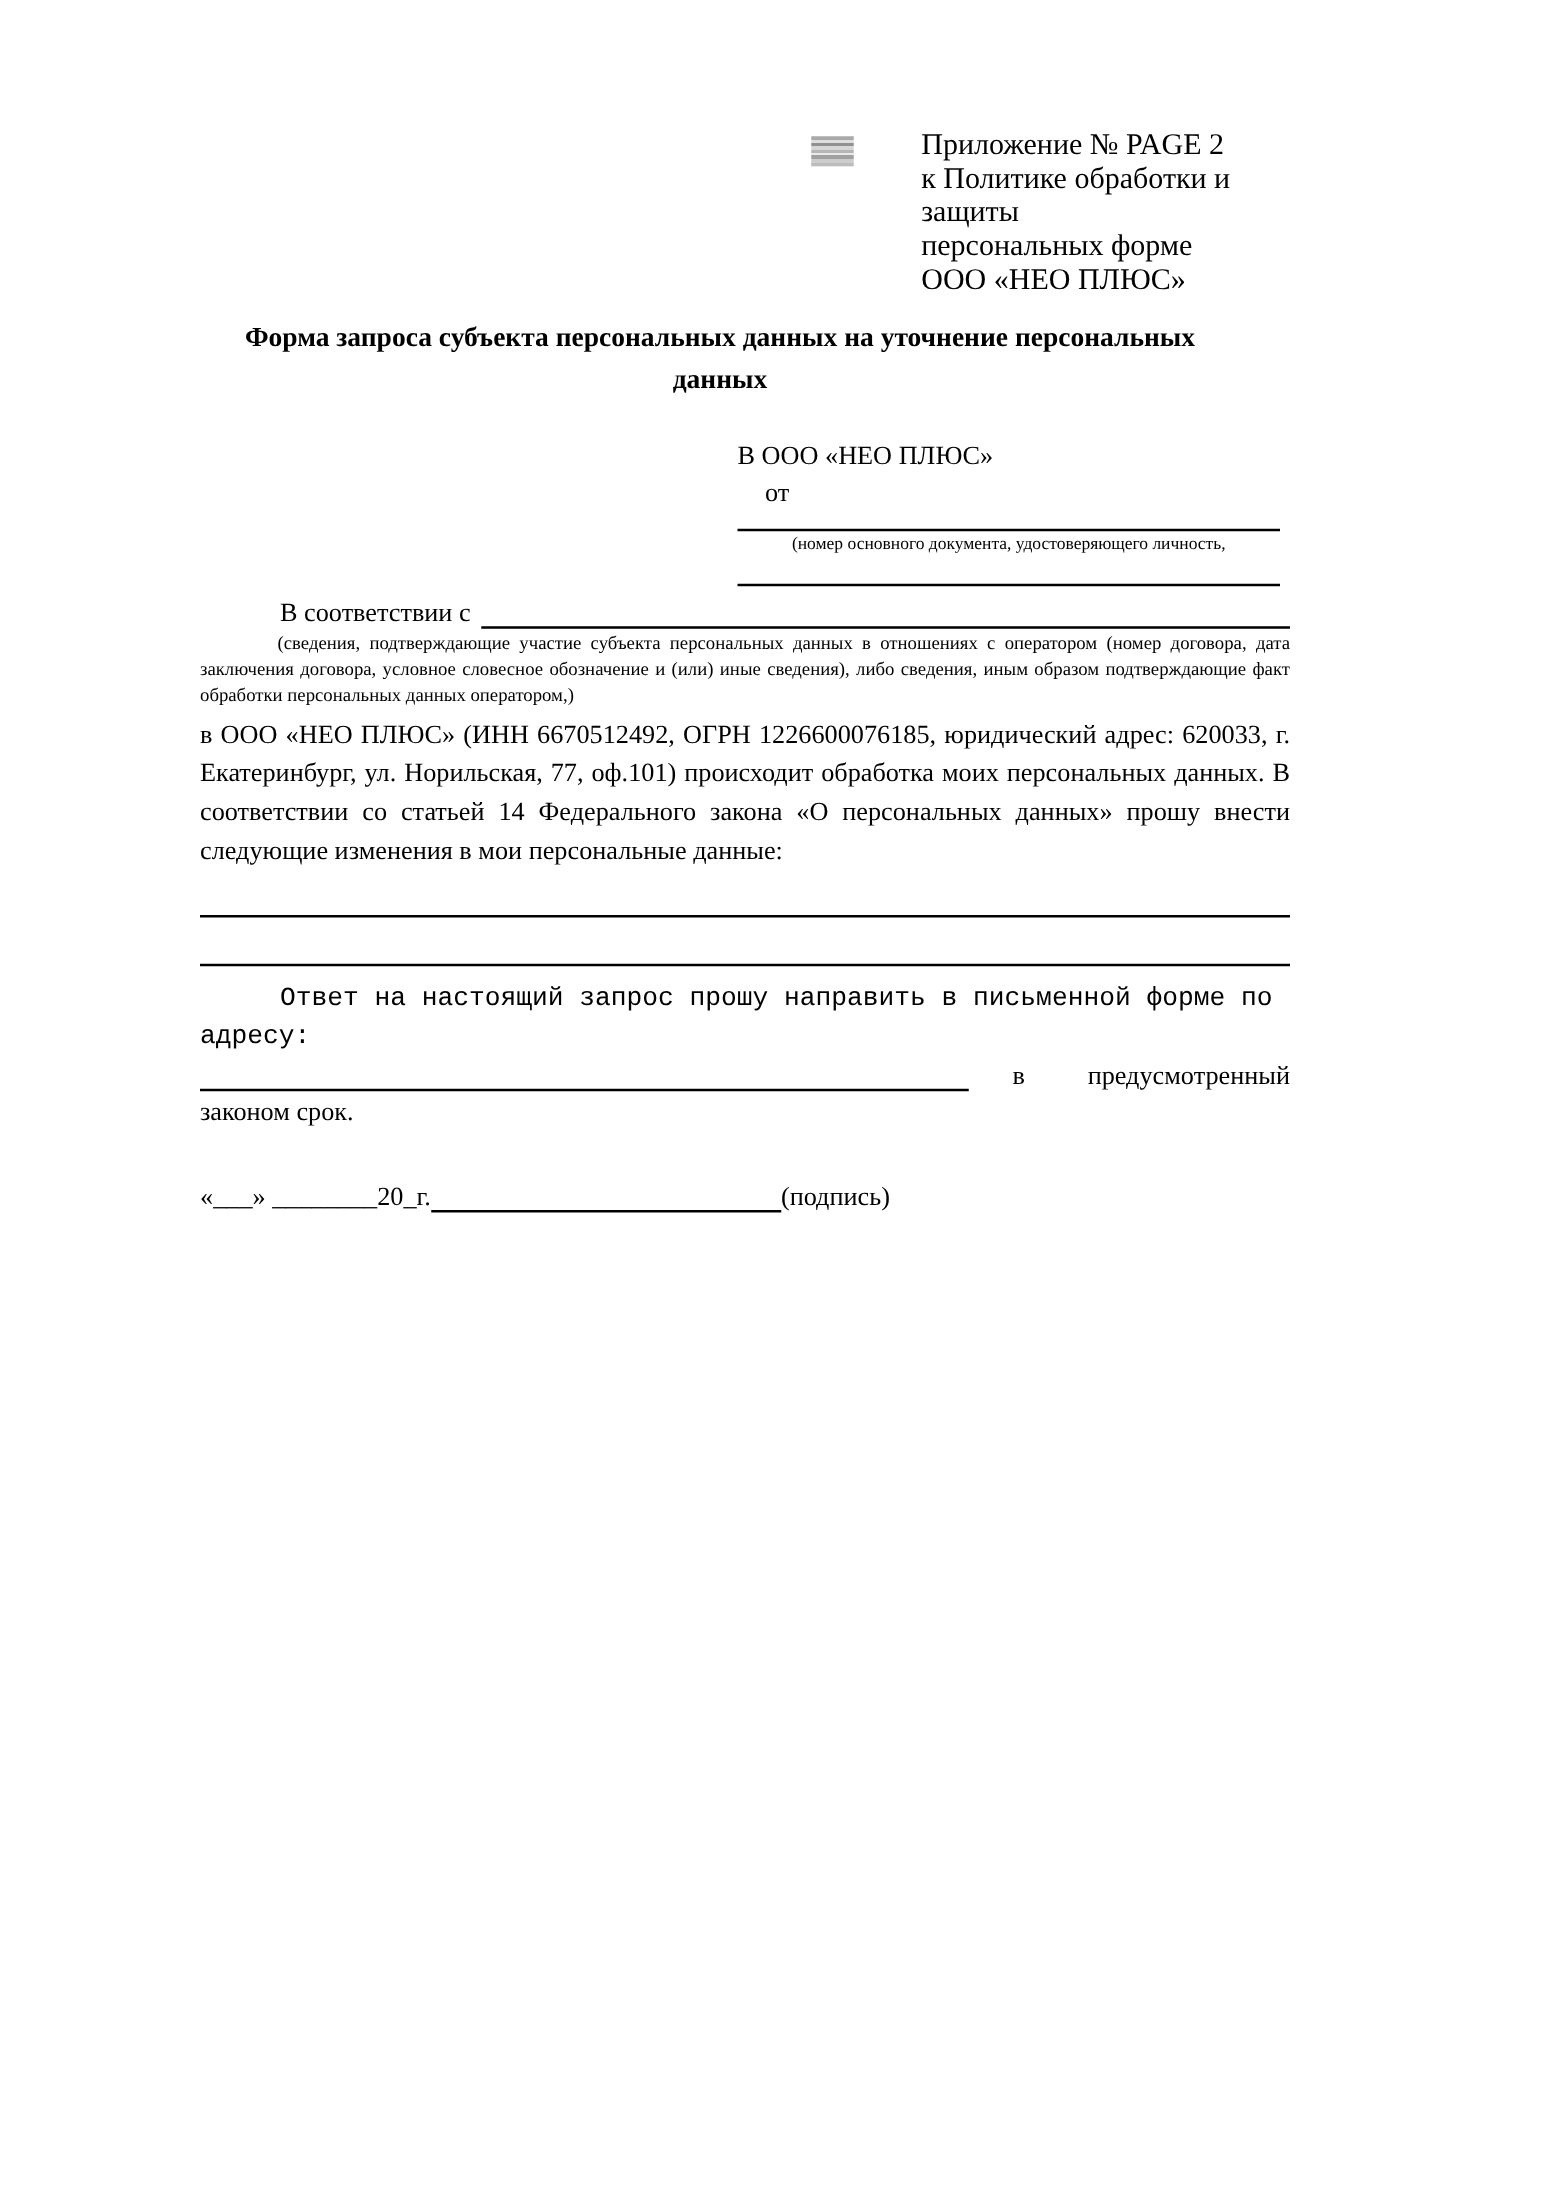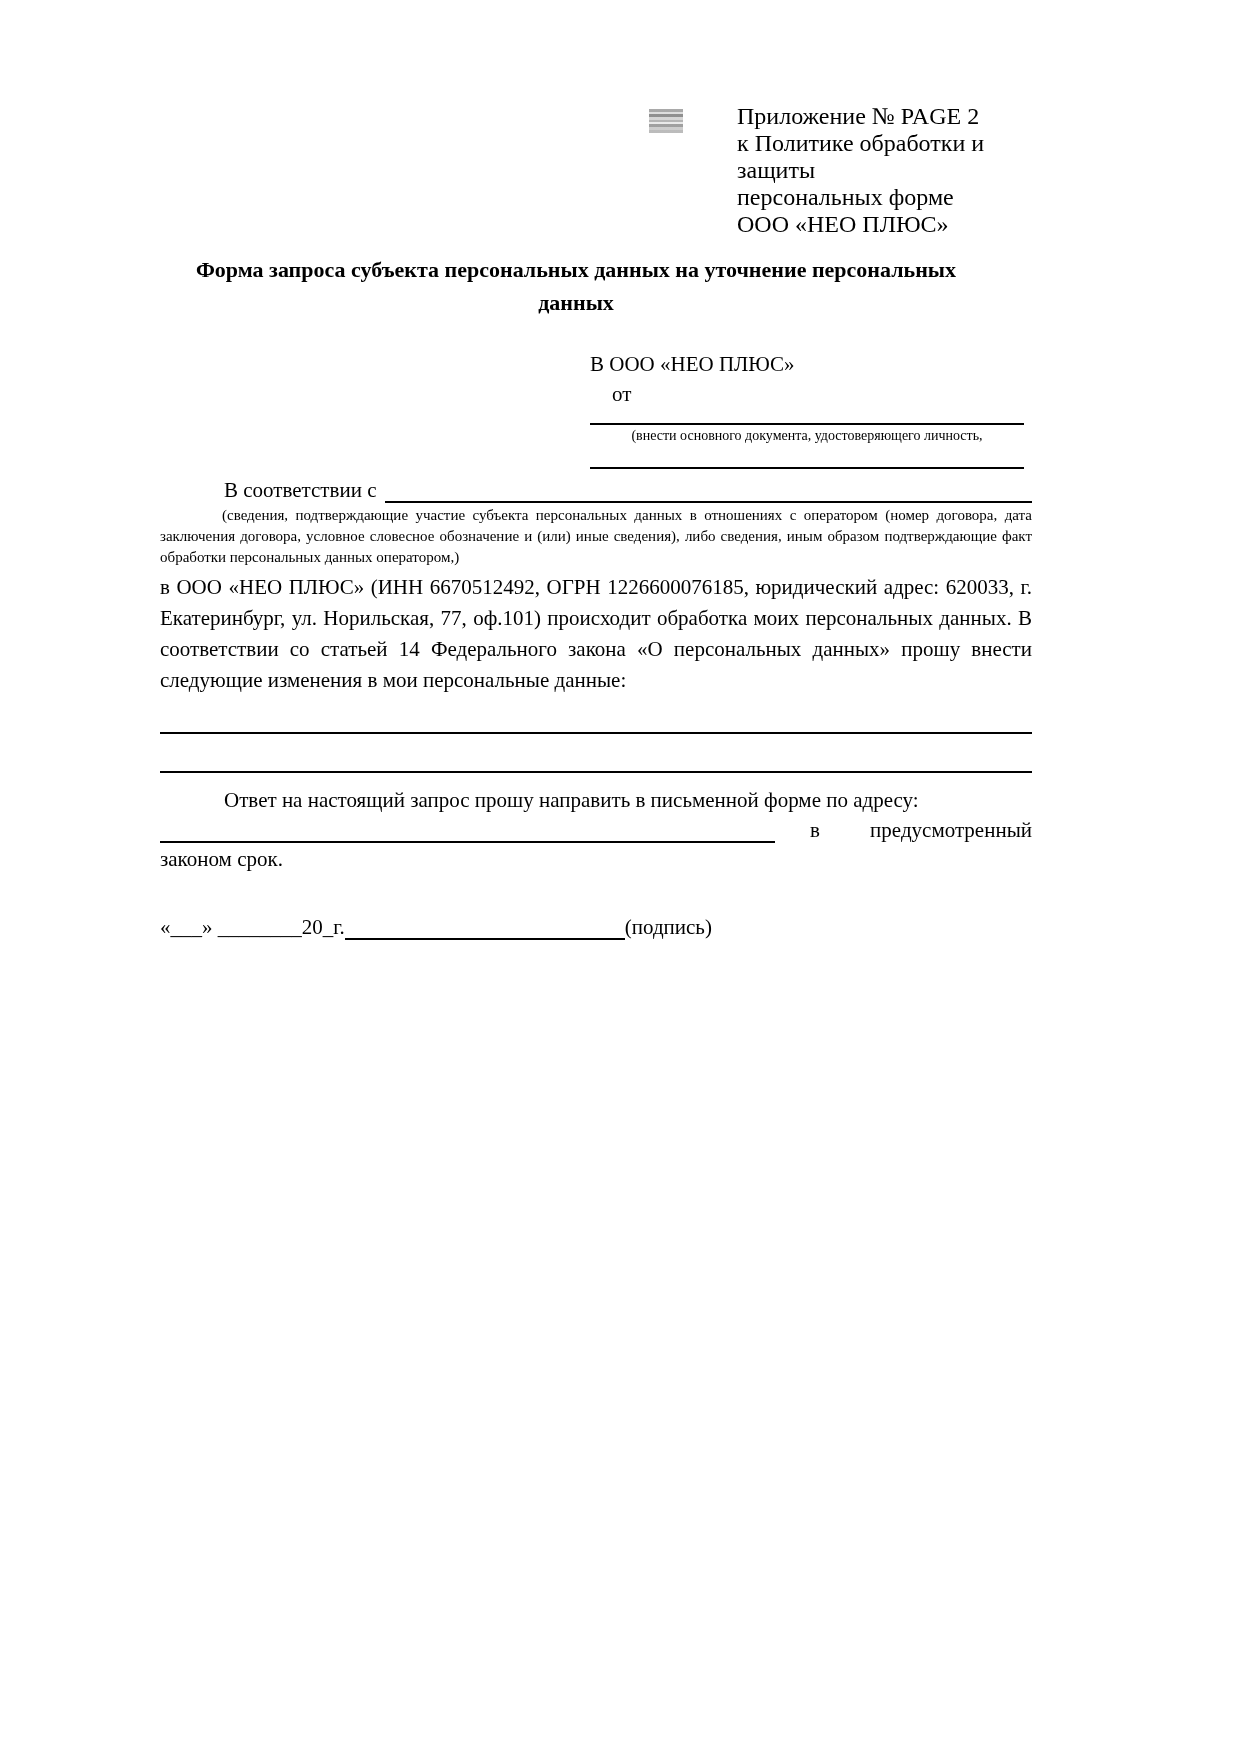--- a/index.html
+++ b/index.html
@@ -68,21 +68,21 @@
     margin: 4px 0 0 0;
     font-size: 21px; line-height: 31px;
     text-align: justify;
   }
 
   .blank-line { border-bottom: 2px solid #000; height: 36px; }
   .blank-line.second { height: 37px; }
 
   .response-para {
     margin: 12px 0 0 0;
-    font-size: 21px; line-height: 30px; text-indent: 64px;
+    font-size: 21px; line-height: 30px; text-indent: 64px; font-family: Liberation Mono, monospace;
   }
   .address-row { display: flex; align-items: flex-end; font-size: 21px; margin-top: 2px; }
   .address-row .addr-fill { width: 615px; border-bottom: 2px solid #000; height: 24px; }
   .address-row .tail { flex: 1; display: flex; justify-content: space-between; padding-left: 35px; }
   .law-term { margin: 4px 0 0 0; font-size: 21px; }
 
   
   .date-sign-row {
     display: flex; justify-content: flex-start; align-items: flex-end;
     margin-top: 42px; font-size: 21px;
@@ -106,21 +106,21 @@
   </div>
 
   <div class="title">Форма запроса субъекта персональных данных на уточнение персональных данных</div>
 
   <div class="addressee">
     <div class="addr-to">В ООО «НЕО ПЛЮС»</div>
     <div class="addr-from">от</div>
 
     <div class="field">
       <div class="rule"></div>
-      <div class="caption">(внести основного документа, удостоверяющего личность,</div>
+      <div class="caption">(номер основного документа, удостоверяющего личность,</div>
     </div>
     <div class="field">
       <div class="rule"></div>
     </div>
   </div>
 
 
   <div class="accordance">
     <span class="lead">В соответствии с</span>
     <span class="fill"></span>

